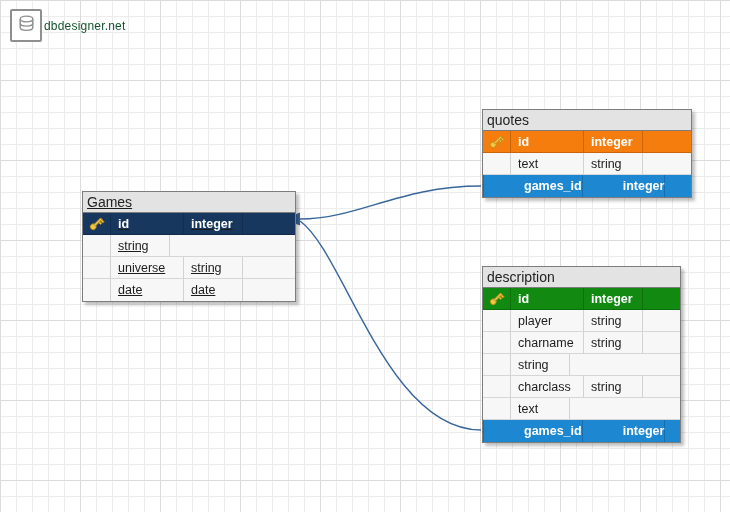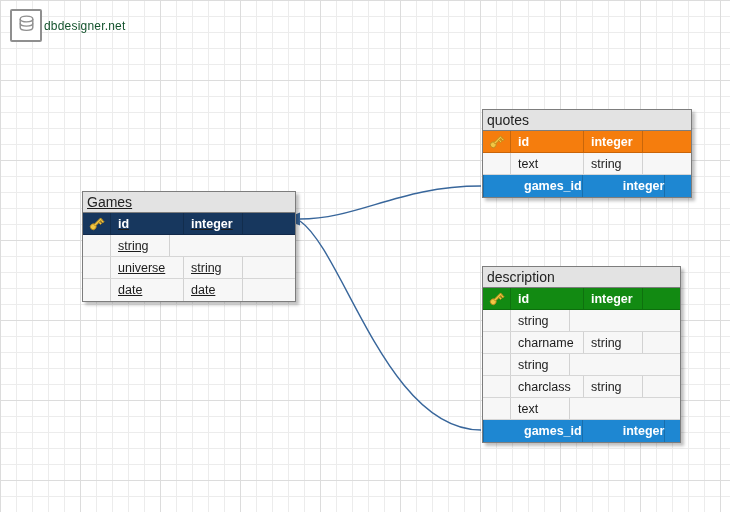--- a/index.html
+++ b/index.html
@@ -166,20 +166,21 @@
             <rect x="12.6" y="8.9" width="1.6" height="2.9"></rect>
           </g>
         </svg>
     </span>
     <span class="col name">id</span>
     <span class="col type">integer</span>
     <span class="col extra"></span>
   </div>
   <div class="row">
     <span class="col key"></span>
+    <span class="col name">player</span>
     <span class="col type">string</span>
     <span class="col extra"></span>
   </div>
   <div class="row">
     <span class="col key"></span>
     <span class="col name">charname</span>
     <span class="col type">string</span>
     <span class="col extra"></span>
   </div>
   <div class="row">

